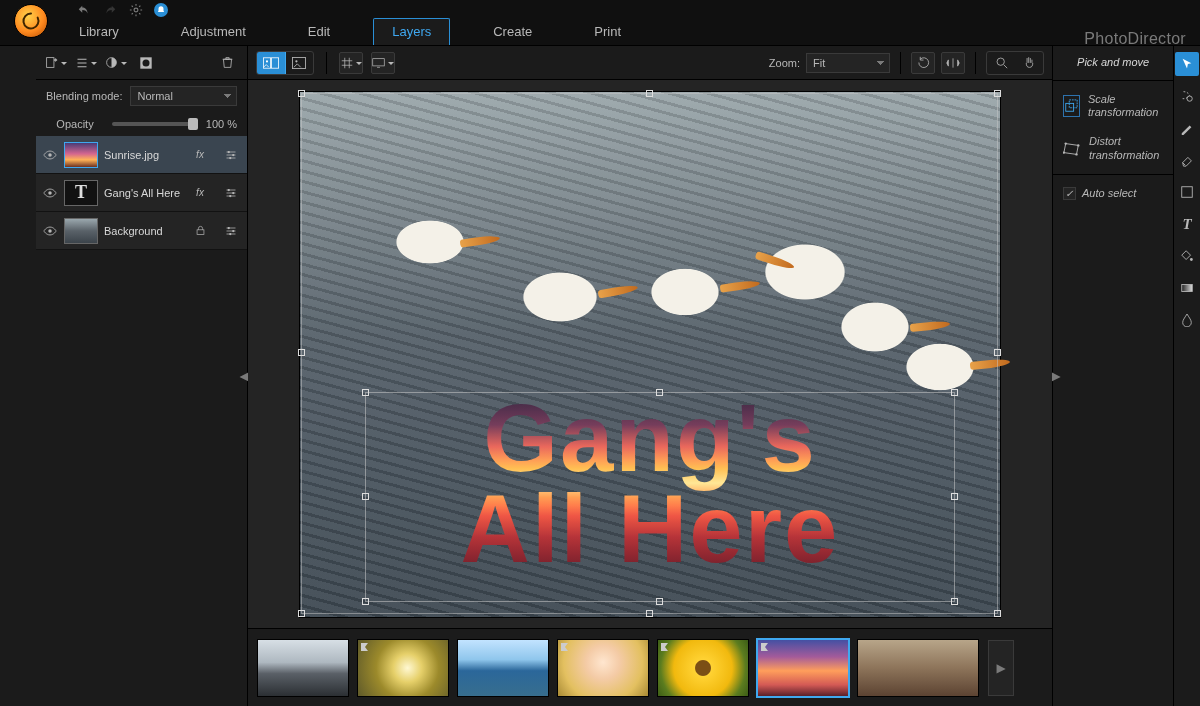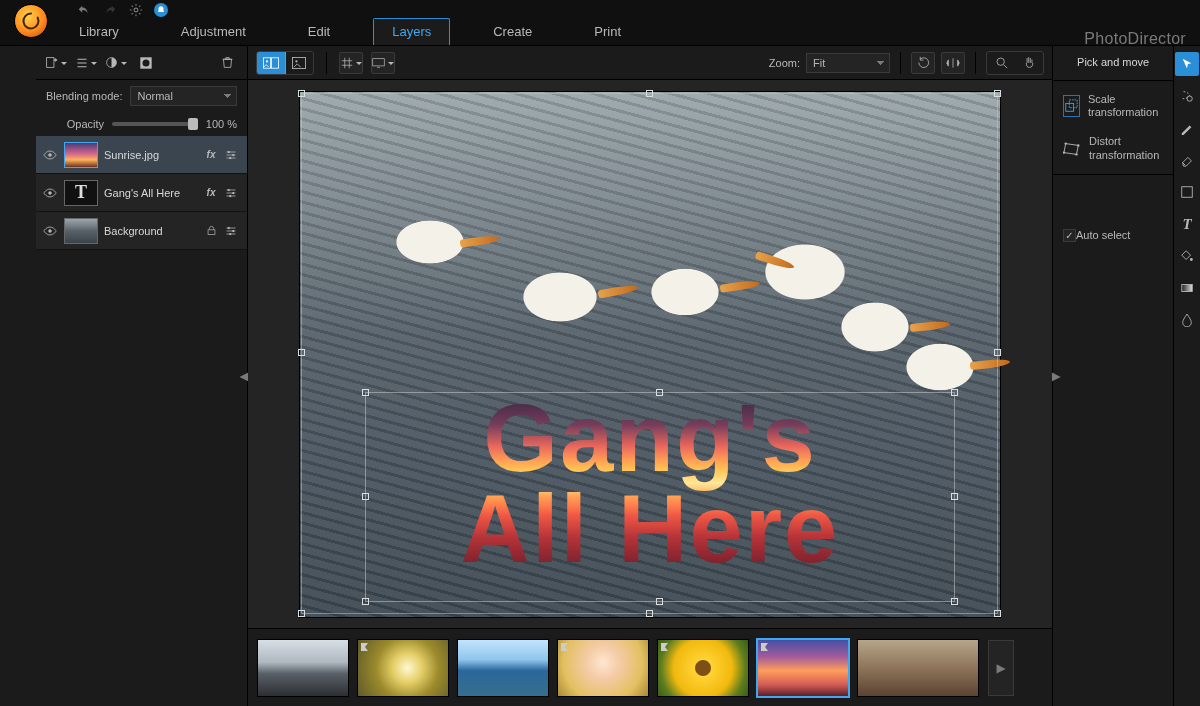--- a/index.html
+++ b/index.html
@@ -132,21 +132,21 @@
   .layer .eye { width:16px; height:16px; display:flex; align-items:center; justify-content:center; color:var(--fg-0); cursor:pointer; }
   .layer .thumb {
     width:34px; height:26px; border:1px solid #666; background:#444; flex-shrink:0;
   }
   .layer.selected .thumb { border-color: var(--accent-bright); }
   .layer .thumb.t-text { background:#111; display:flex; align-items:center; justify-content:center; color:#ddd; font-family:serif; font-size:18px; font-weight:bold; }
   .layer .thumb.t-sunrise { background: linear-gradient(to bottom,#4a3c76,#d4668f 45%,#ffb257 70%,#6b3122); }
   .layer .thumb.t-water { background: linear-gradient(to bottom,#9aa7ad,#596168 50%,#3b434a); }
   .layer .name { flex:1; color:var(--fg-1); overflow:hidden; text-overflow:ellipsis; white-space:nowrap; }
   .layer .name.italic { }
-  .layer .r-icons { display:flex; gap:0;font-weight:bold; }
+  .layer .r-icons { display:flex; gap:11px; }
   .layer .r-icons .ico-btn { width:20px; height:18px; }
 
   
   .center {
     flex:1;
     background: var(--bg-1);
     display:flex; flex-direction:column;
     position:relative;
   }
   .c-toolbar {
@@ -241,33 +241,33 @@
   .edge-arrow.left  { left:-9px; }
   .edge-arrow.right { right:-9px; }
 
   
   .right-panel {
     width:148px;
     background: var(--bg-1);
     border-left:1px solid #000;
     display:flex;
   }
-  .rp-main { flex:1; display:flex; flex-direction:column; padding:8px 6px; gap:4px; }
+  .rp-main { flex:1; display:flex; flex-direction:column; padding:8px 6px; gap:4px;font-style:italic; }
   .rp-title { font-size:11px; color:var(--fg-1); text-align:center; padding:2px 0 6px 0;}
   .rp-sep { height:1px; background:#000; margin:2px -6px;}
   .rp-item {
     display:flex; align-items:center; gap:8px;
     padding:6px 4px;
     font-size:11px; color:var(--fg-0);
     cursor:pointer;
     border-radius:2px;
   }
   .rp-item .txt { line-height:1.2; }
   .rp-item .ib { width:22px; height:22px; border:1px solid #2d72ad; display:flex; align-items:center; justify-content:center;}
-  .rp-check { display:flex; align-items:center; gap:0; font-size:11px; padding:6px 4px;margin-top:42px;}
+  .rp-check { display:flex; align-items:center; gap:6px; font-size:11px; padding:6px 4px;}
   .rp-check .box { width:13px; height:13px; border:1px solid var(--border); background:var(--bg-2); display:flex; align-items:center; justify-content:center;}
   .rp-check .box::after { content:"✓"; font-size:10px; color:var(--fg-0);}
   .rp-tools {
     width:30px;
     background: var(--bg-1);
     border-left:1px solid #000;
     display:flex; flex-direction:column; align-items:center;
     padding:6px 0; gap:8px;
   }
   .rp-tools .tool { width:24px; height:24px; display:flex; align-items:center; justify-content:center; color:var(--fg-0); cursor:pointer; border-radius:2px;}
@@ -351,21 +351,21 @@
           </svg>
       </div>
     </div>
     <div class="lp-row">
       <span>Blending mode:</span>
       <select class="dark" style="flex:1">
         <option>Normal</option>
       </select>
     </div>
     <div class="lp-row">
-      <span style="width:58px;text-align:right">Opacity</span>
+      <span style="width:58px;text-align:center">Opacity</span>
       <div class="slider">
           <div class="knob" style="left:calc(100% - 10px)"></div>
         </div>
       <span>100 %</span>
     </div>
 
     <div class="layer-list">
 
       <div class="layer selected">
         <span class="eye">

